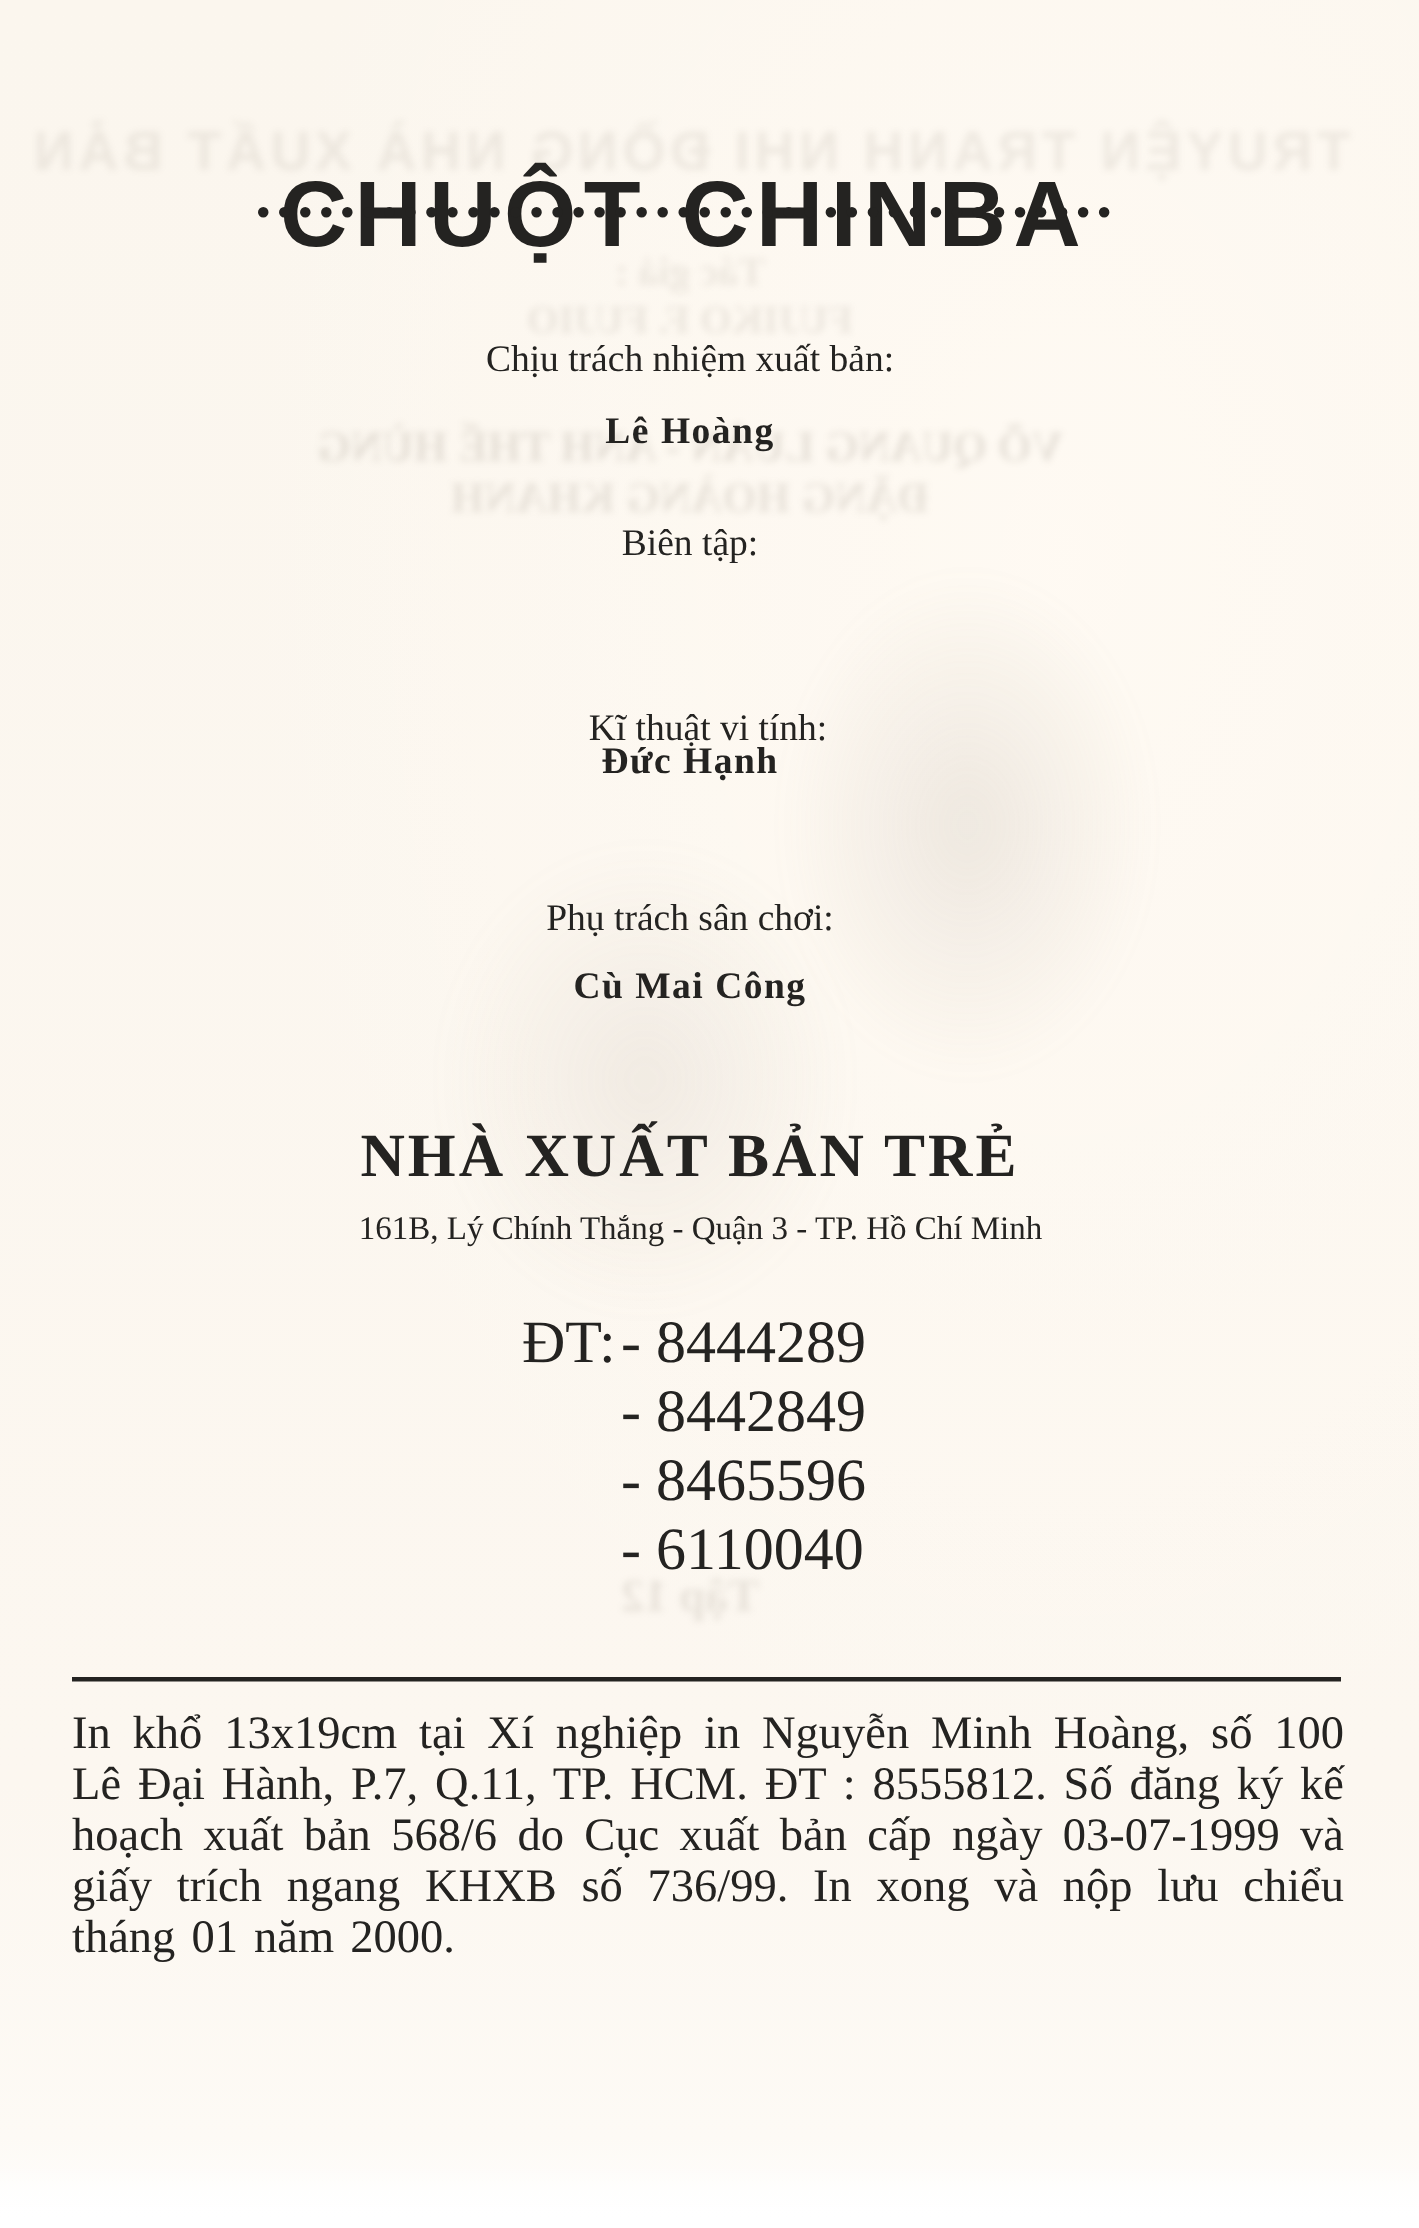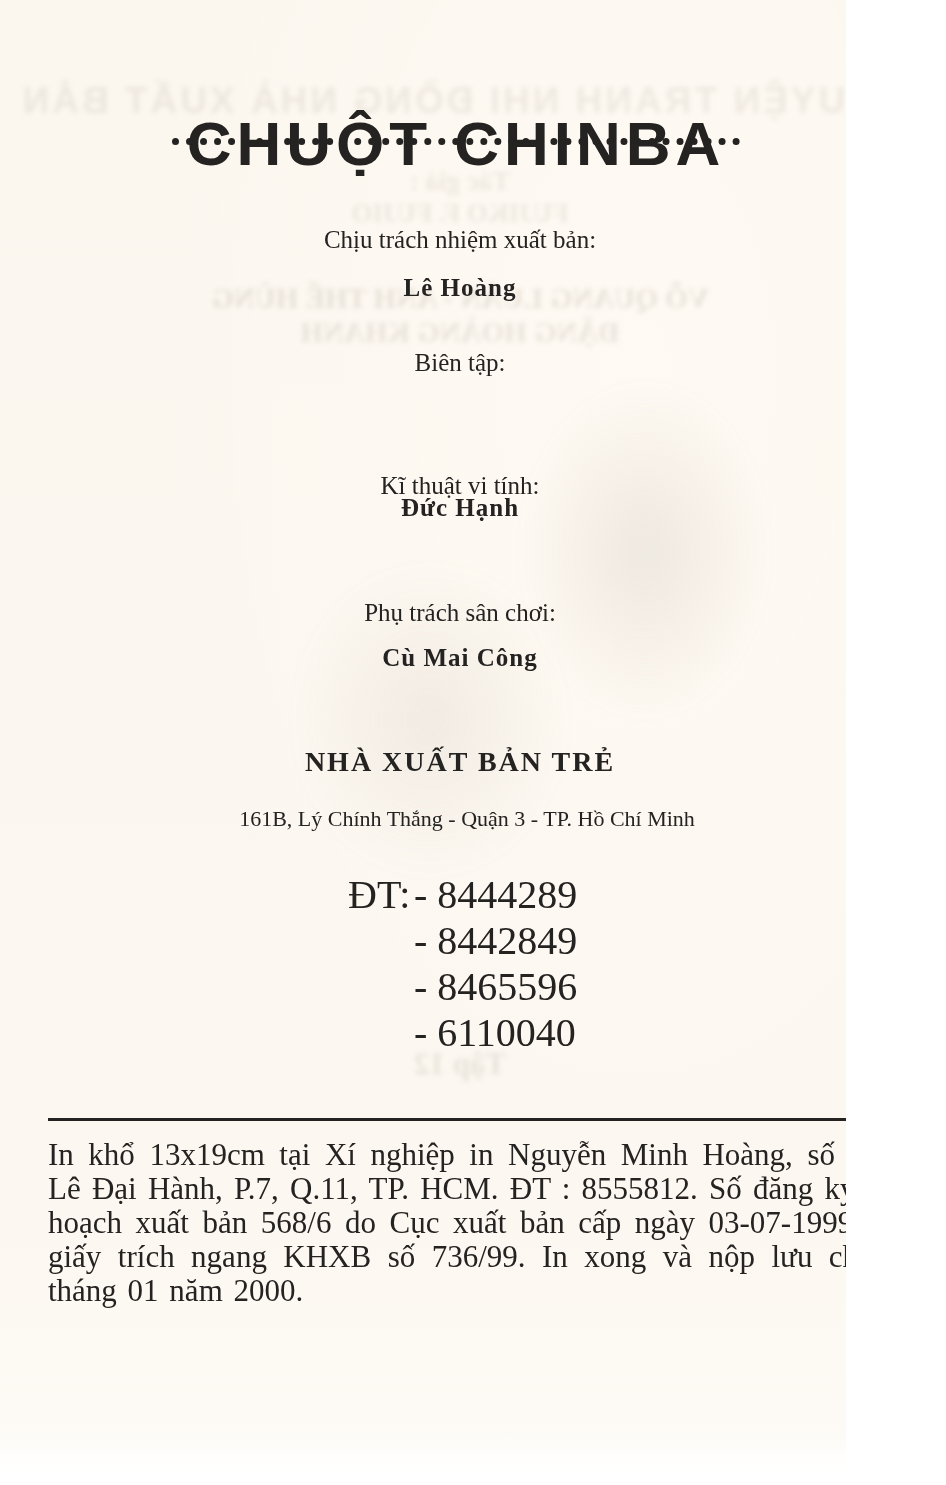--- a/index.html
+++ b/index.html
@@ -1,18 +1,18 @@
 <!DOCTYPE html>
 <html><head>
 <meta charset="utf-8">
 <style>
   html,body{margin:0;padding:0;background:#ffffff;}
   .page{
     position:relative;
-    width:846px;height:1485px;
+    width:946px;height:1485px;
     margin:0;
     background:
       radial-gradient(ellipse at 75% 25%, rgba(255,250,243,.9) 0%, rgba(0,0,0,0) 55%),
       linear-gradient(180deg,#fbf6ee 0%, #fcf7f0 80%, #fdfaf5 96%, #ffffff 100%);
     font-family:"Liberation Serif","DejaVu Serif",serif;
     color:#242321;
     overflow:hidden;
   }
   
   .ghost-layer{position:absolute;inset:0;pointer-events:none;}
@@ -41,23 +41,23 @@
   }
   .dotted-rule{
     position:absolute;top:138px;left:172px;width:568px;height:0;
     border-bottom:7px dotted #242321;
   }
   .cline{position:absolute;left:0;width:920px;text-align:center;}
   .lab{font-size:25px;}
   .nam{font-size:25px;font-weight:bold;letter-spacing:1px;}
   .lab0{top:226px;} .nam0{top:274px;}
   .lab1{top:349px;} .nam1{top:389px;}
-  .lab2{top:472px;} .nam2{top:494px;}
+  .lab2{top:472px;padding-left:12px;} .nam2{top:494px;}
   .lab3{top:599px;} .nam3{top:644px;}
-  .pub-name{top:746px;font-size:28px;font-weight:bold;letter-spacing:2px;}
+  .pub-name{top:746px;font-size:41px;font-weight:bold;letter-spacing:2px;}
   .pub-addr{top:806px;left:0;width:934px;font-size:22px;}
   .phone-block{position:absolute;top:872px;left:348px;font-size:40px;line-height:46px;}
   .phone-row{white-space:nowrap;}
   .ph-label{display:inline-block;width:66px;}
   .rule{position:absolute;top:1118px;left:48px;width:846px;height:3px;background:#242321;}
   .imprint{
     position:absolute;top:1138px;left:48px;width:848px;
     font-size:31px;line-height:34px;text-align:justify;word-spacing:3px;margin:0;
   }
   .bottom-fade{position:absolute;left:0;right:0;bottom:0;height:42px;

